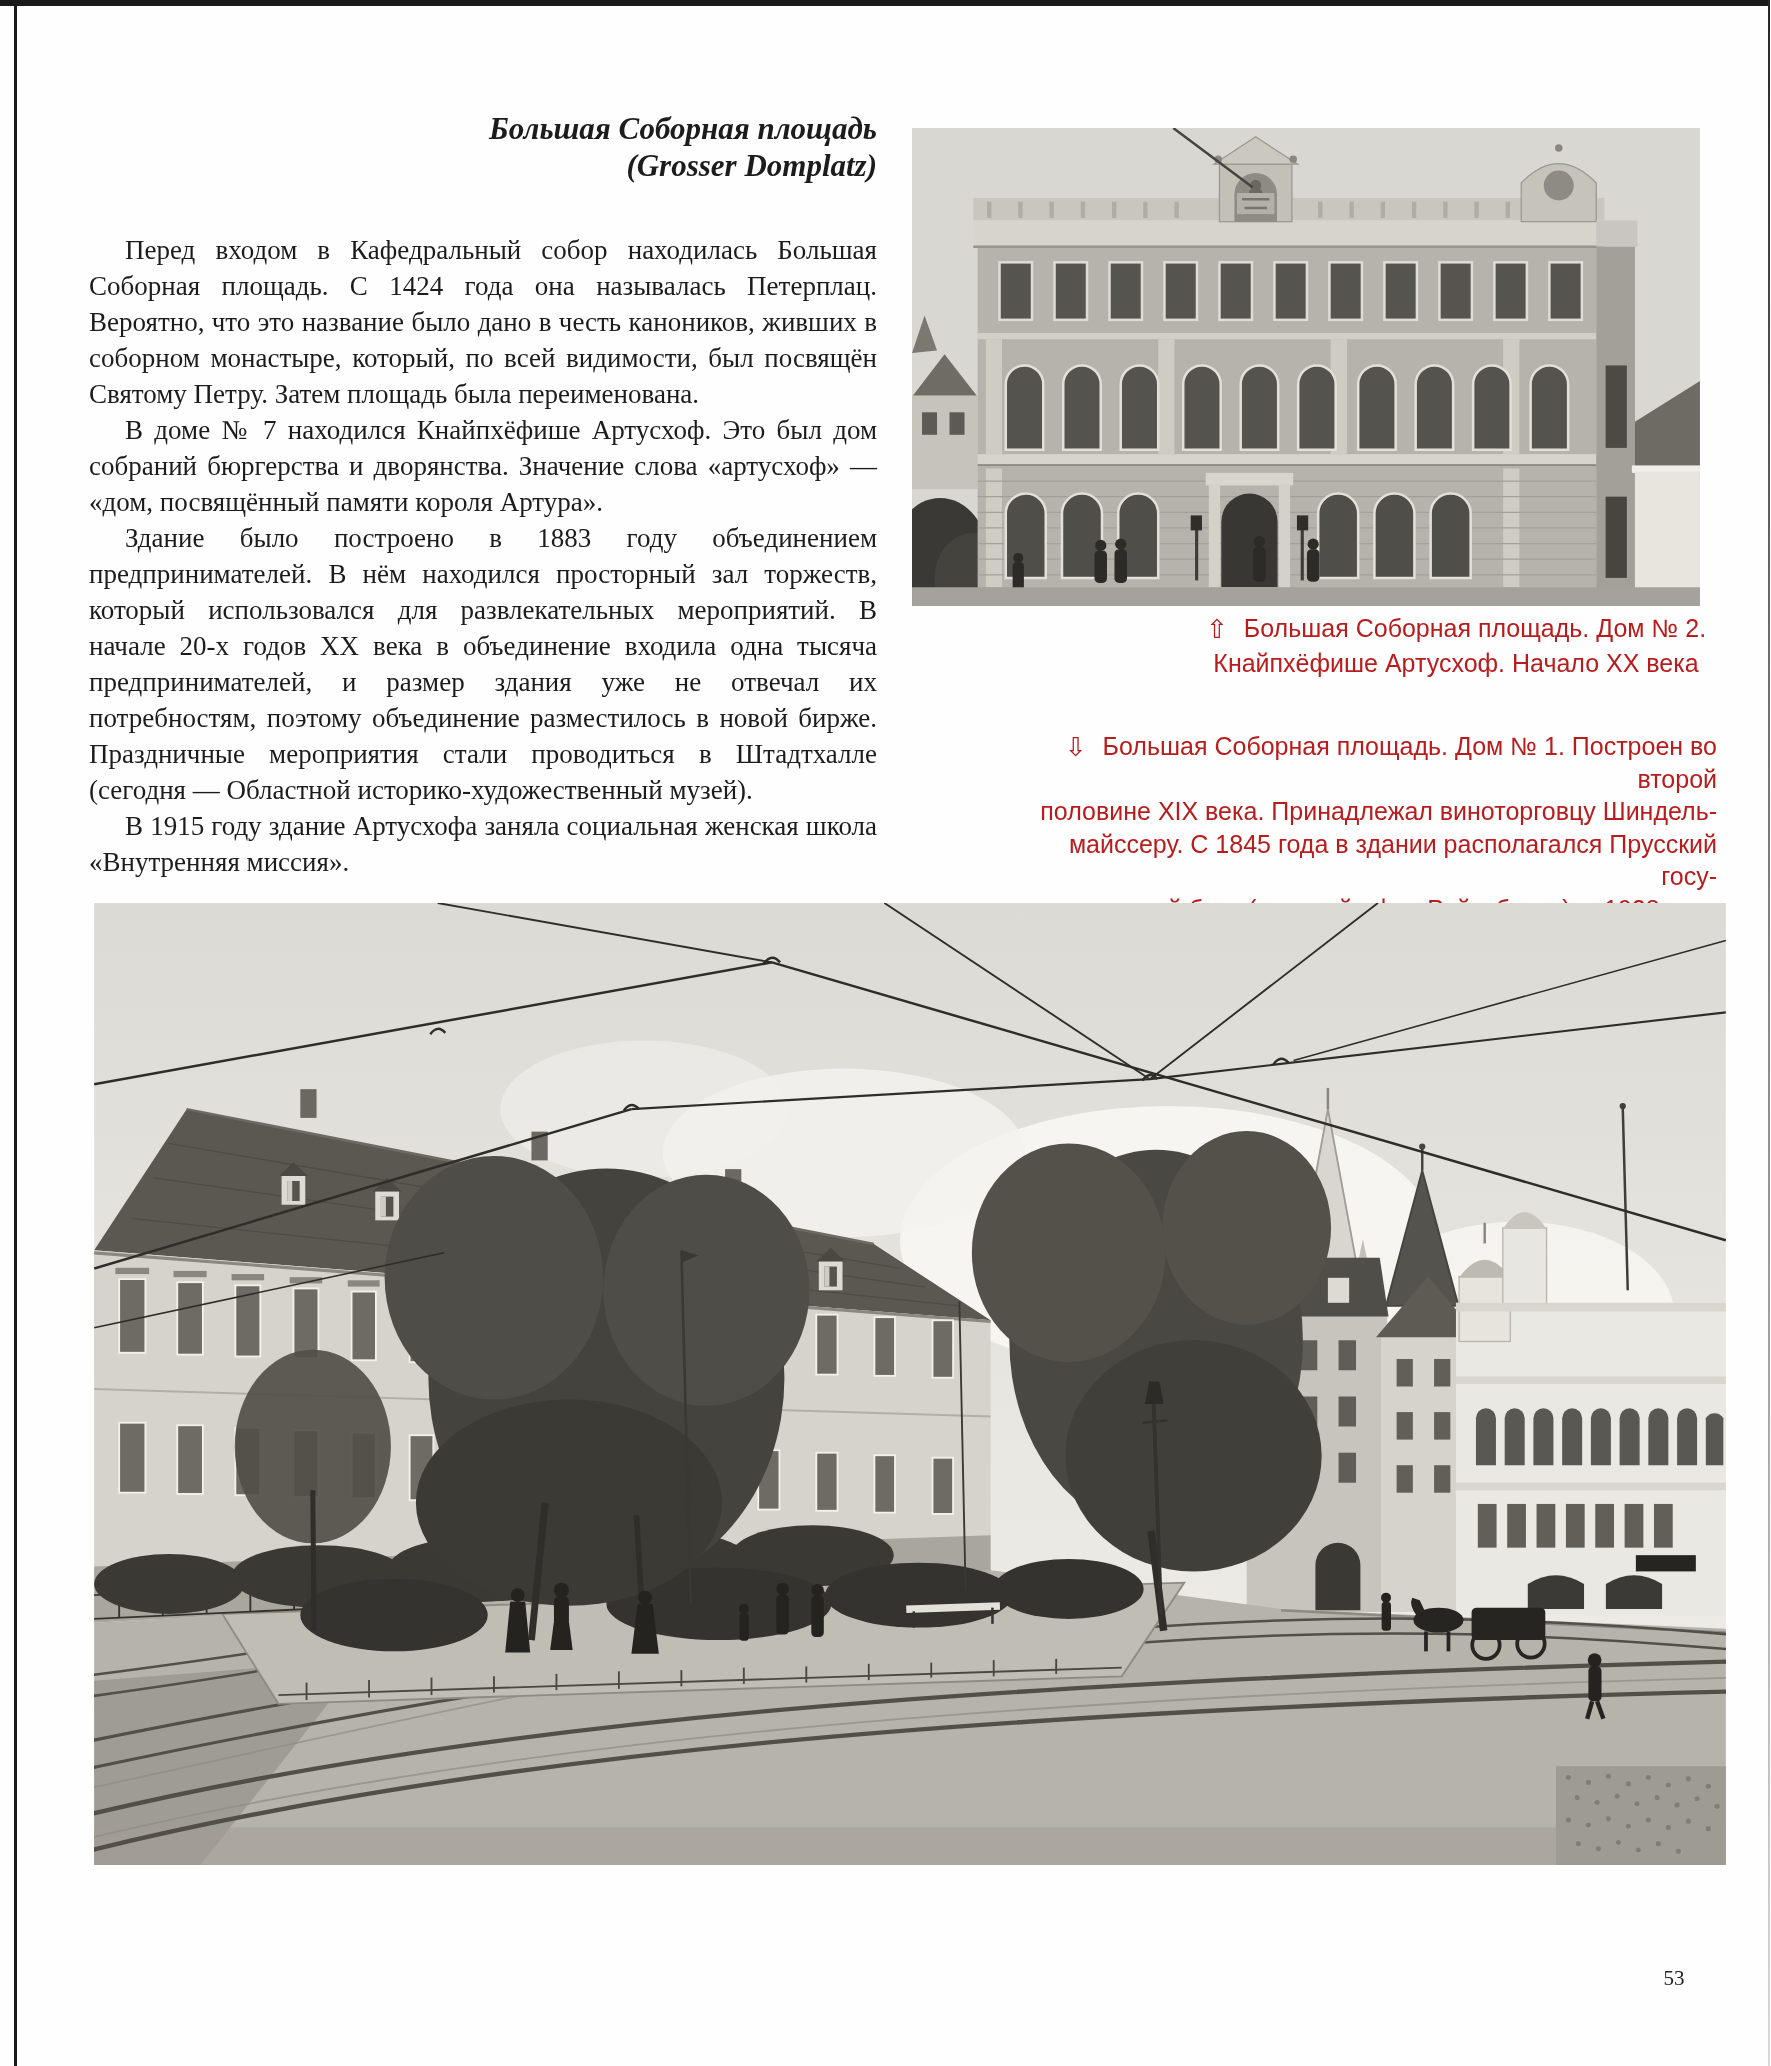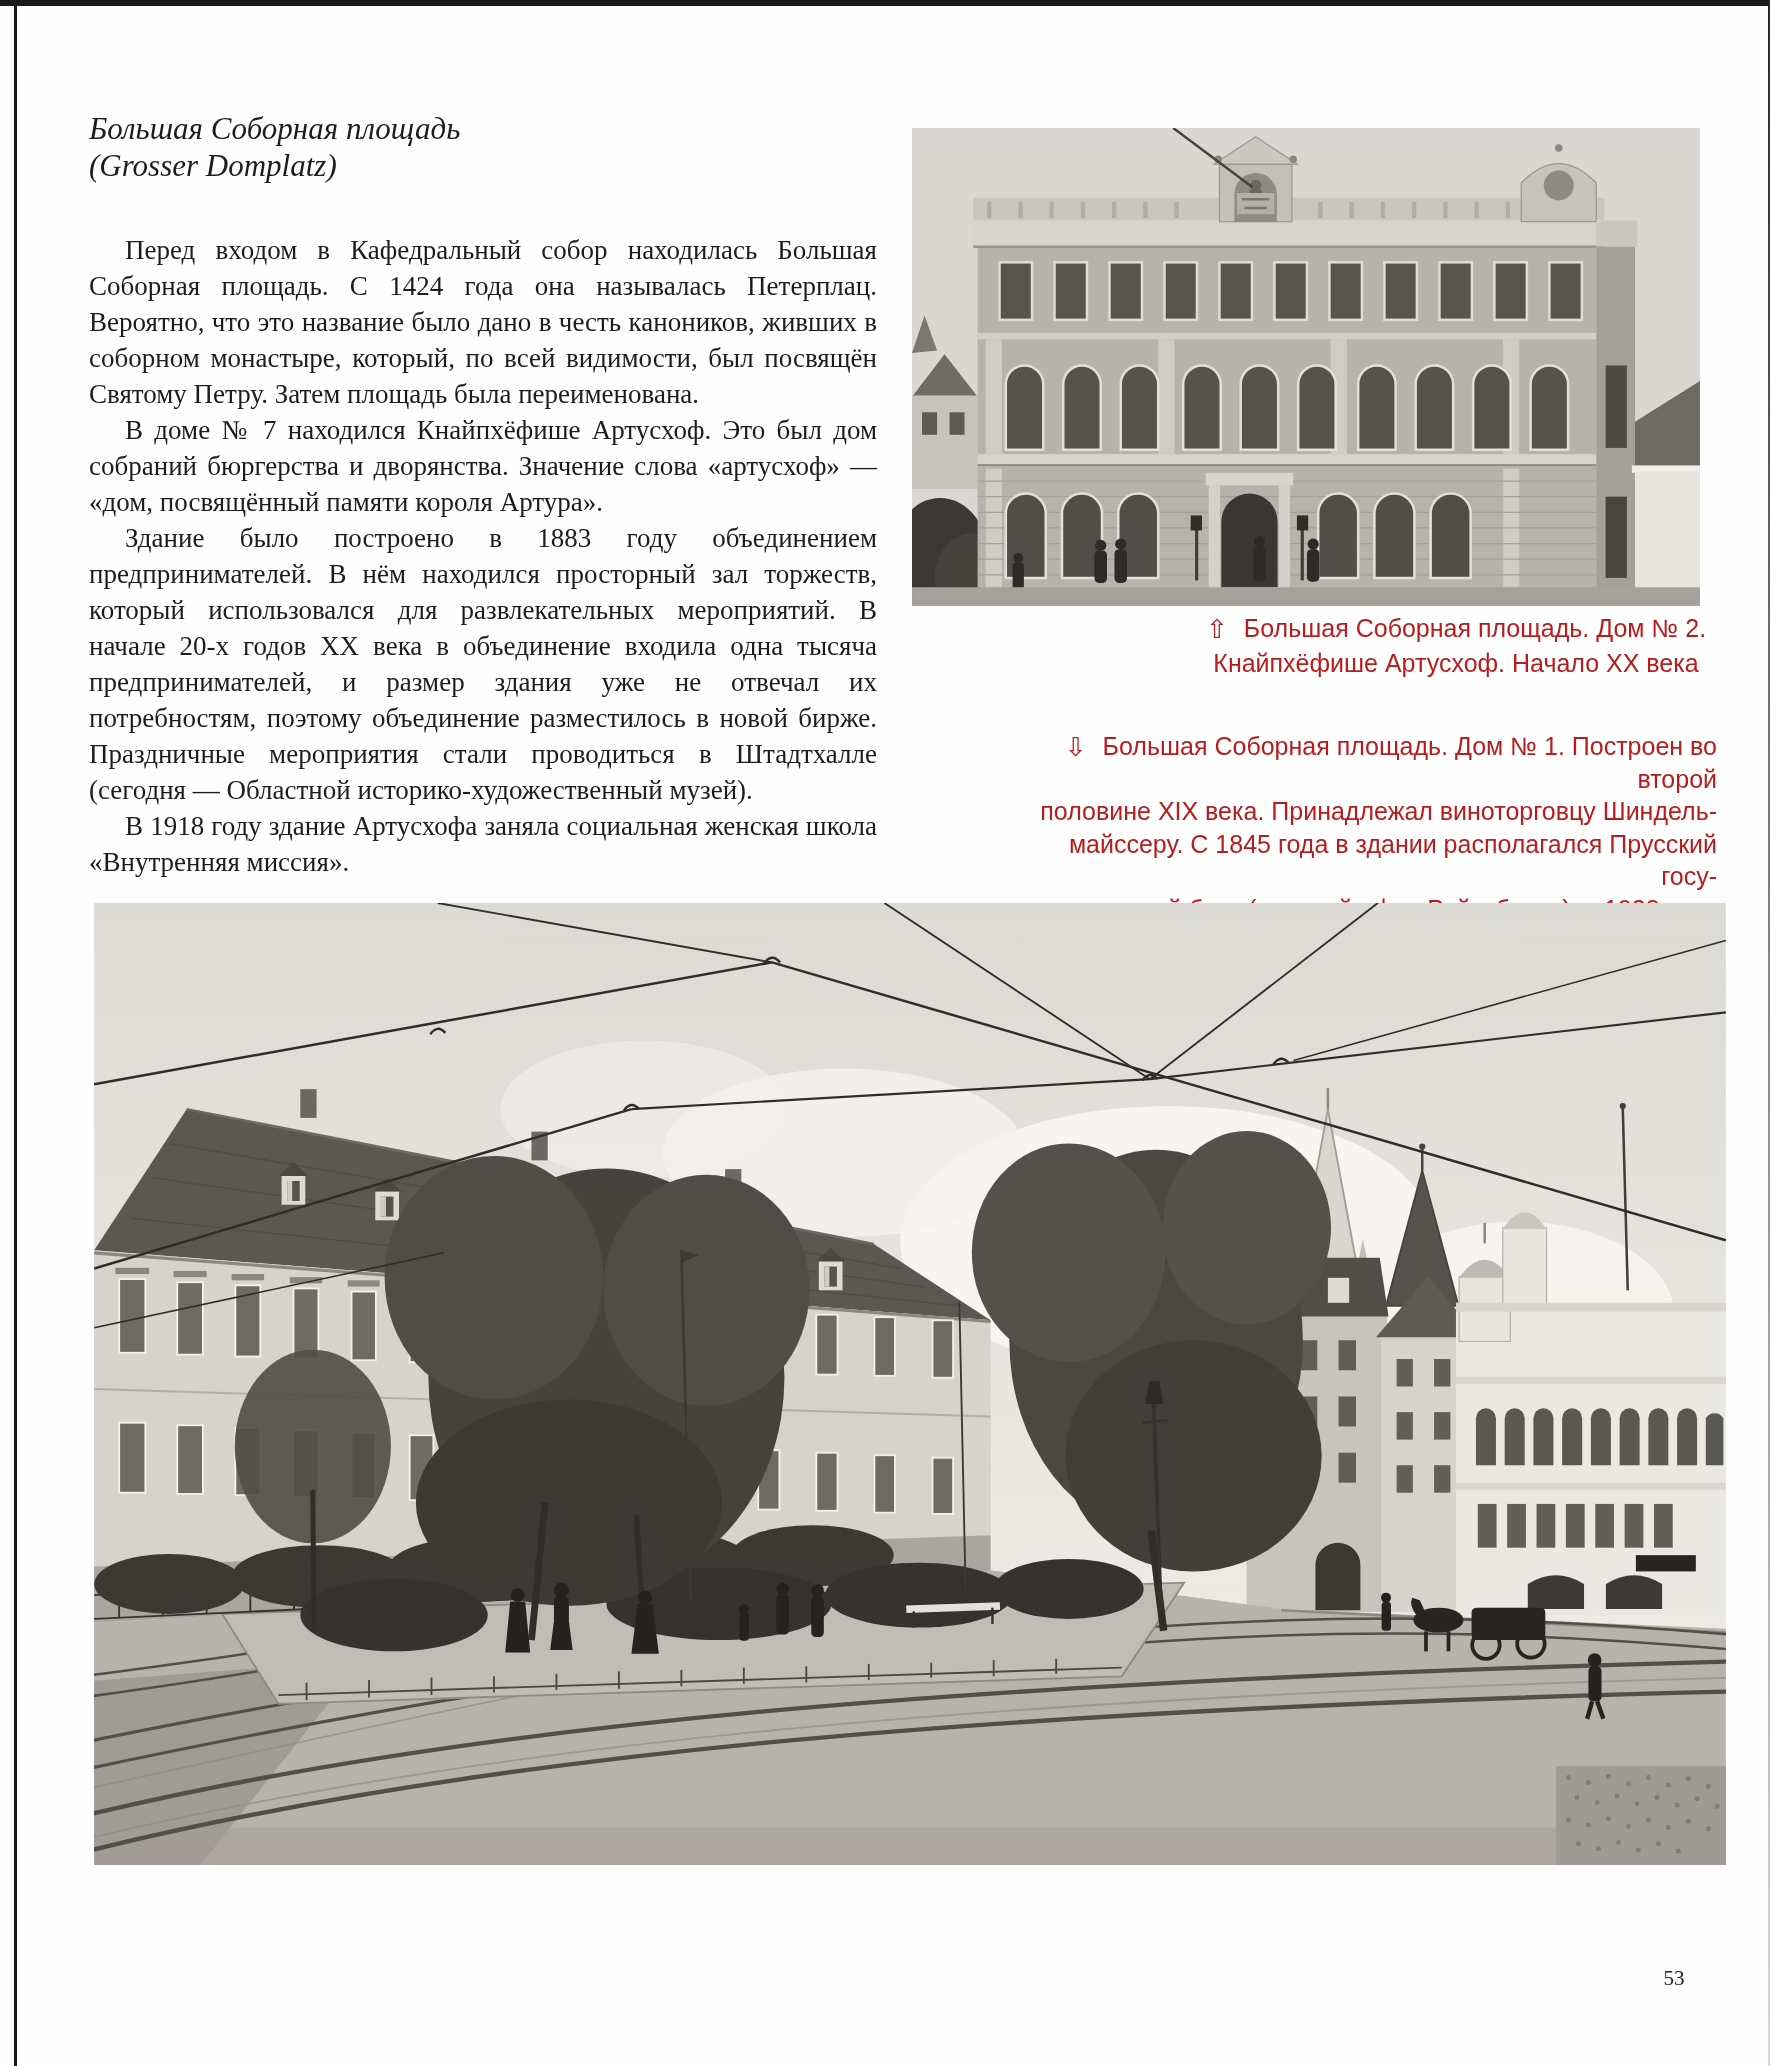--- a/index.html
+++ b/index.html
@@ -3,21 +3,21 @@
 <meta charset="utf-8">
 <style>
   html,body{margin:0;padding:0;background:#ffffff;}
   .page{position:relative;width:1771px;height:2066px;background:#fefefe;overflow:hidden;
         font-family:"Liberation Serif","DejaVu Serif",serif;color:#1c1c1c;}
   .rule-top{position:absolute;left:0;top:0;width:1769px;height:5.6px;background:#1a1a1a;}
   .rule-left{position:absolute;left:13.7px;top:0;width:3.1px;height:2066px;background:#1a1a1a;}
   .rule-right{position:absolute;left:1768px;top:0;width:1.9px;height:2066px;
         background:linear-gradient(#262626 0%,#6a6a6a 30%,#d9d9d9 100%);}
   .title{position:absolute;left:89px;top:110px;width:788px;
-        font-size:31px;line-height:37px;font-style:italic;font-weight:normal;}
+        font-size:31px;line-height:37px;font-style:italic;font-weight:bold;text-align:right;}
   .body-col{position:absolute;left:89px;top:232px;width:788px;
         font-size:27px;line-height:36px;text-align:justify;}
   .body-col p{margin:0;text-indent:36px;}
   .photo{position:absolute;}
   .photo svg{display:block;}
   .cap{font-family:"Liberation Sans","DejaVu Sans",sans-serif;font-size:25px;color:#b91c1c;}
   .cap-top{position:absolute;left:1175px;top:611px;width:562px;text-align:center;line-height:35px;}
   .cap-bottom{position:absolute;left:1018px;top:730px;width:699px;text-align:right;line-height:32.5px;}
   .cap .arrow{display:inline-block;margin-right:16.2px;font-family:"DejaVu Sans",sans-serif;
         font-size:26px;transform:translateY(1.2px);}
@@ -36,21 +36,21 @@
 
   <div class="title">
     <div>Большая Соборная площадь</div>
     <div>(Grosser Domplatz)</div>
   </div>
 
   <div class="body-col">
     <p>Перед входом в Кафедральный собор находилась Большая Соборная площадь. С 1424 года она называлась Петерплац. Вероятно, что это название было дано в честь каноников, живших в соборном монастыре, который, по всей видимости, был посвящён Святому Петру. Затем площадь была переименована.</p>
     <p>В доме № 7 находился Кнайпхёфише Артусхоф. Это был дом собраний бюргерства и дворянства. Значение слова «артусхоф» — «дом, посвящённый памяти короля Артура».</p>
     <p>Здание было построено в 1883 году объединением предпринимателей. В нём находился просторный зал торжеств, который использовался для развлекательных мероприятий. В начале 20-х годов XX века в объединение входила одна тысяча предпринимателей, и размер здания уже не отвечал их потребностям, поэтому объединение разместилось в новой бирже. Праздничные мероприятия стали проводиться в Штадтхалле (сегодня — Областной историко-художественный музей).</p>
-    <p>В 1918 году здание Артусхофа заняла социальная женская школа «Внутренняя миссия».</p>
+    <p>В 1915 году здание Артусхофа заняла социальная женская школа «Внутренняя миссия».</p>
   </div>
 
   <figure class="photo" style="left:912px;top:128px;width:788px;height:478px;margin:0;">
     <svg width="788" height="478" viewBox="0 0 1261 765">
       <rect x="0" y="0" width="1261" height="765" fill="#d8d7d2"></rect>
 
       <polygon points="0,430 52,362 105,430" fill="#6f6c65"></polygon>
       <rect x="0" y="428" width="105" height="150" fill="#c6c3bb"></rect>
       <rect x="16" y="455" width="24" height="36" fill="#5c5a54"></rect>
       <rect x="60" y="455" width="24" height="36" fill="#5c5a54"></rect>

